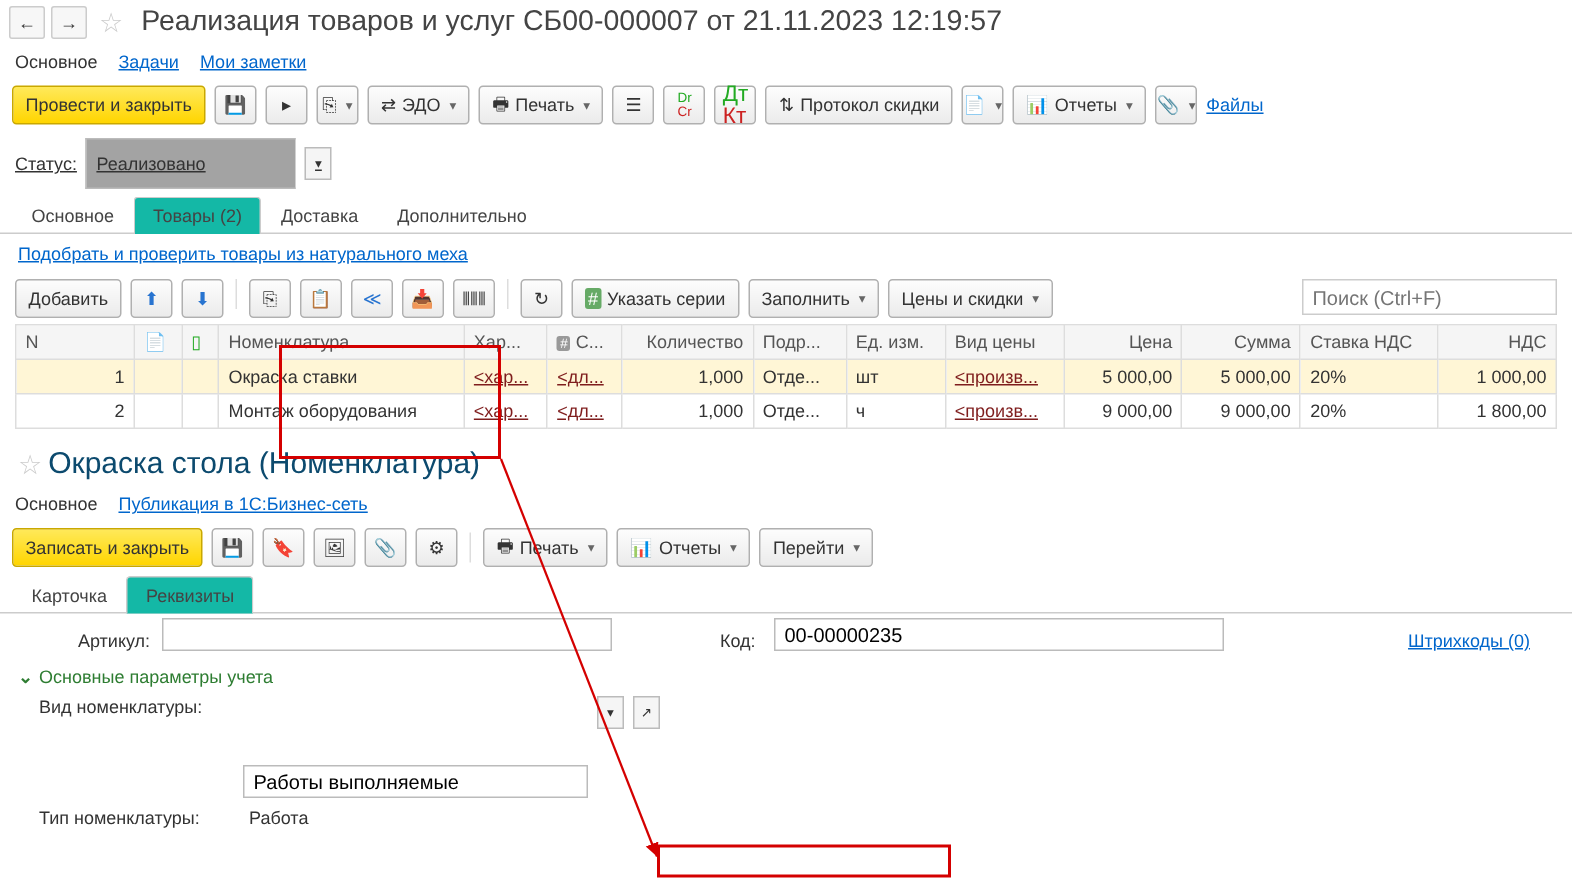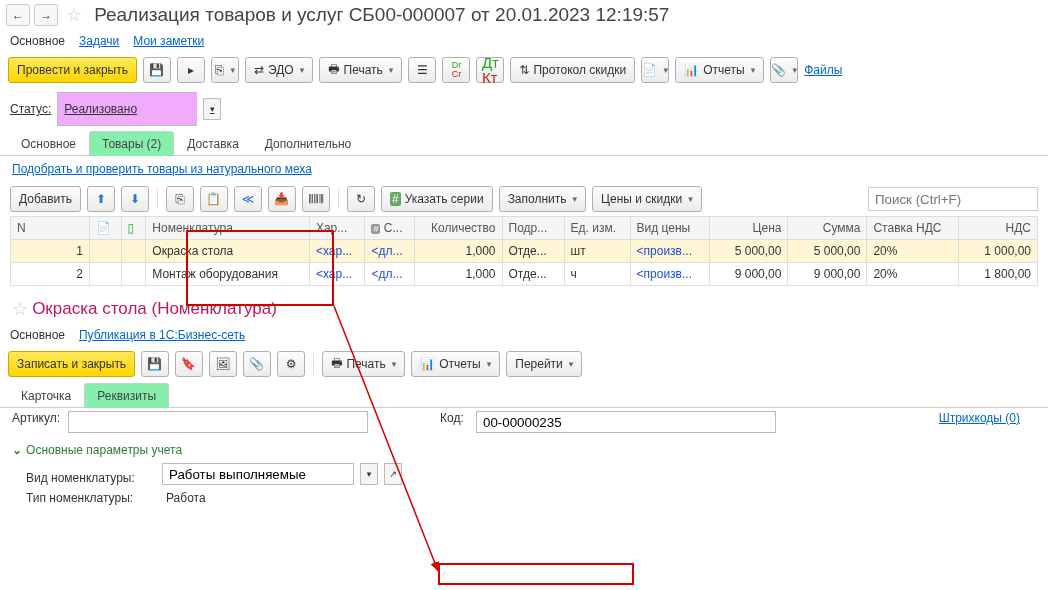--- a/index.html
+++ b/index.html
@@ -88,21 +88,21 @@
     gap: 6px;
     text-decoration: underline;
   }
   .select-field {
     height: 22px;
     border: 1px solid #bbb;
     padding: 16px 6px;
     min-width: 140px;
     display: inline-flex;
     align-items: center;
-    background: #f0abfc;
+    background: #a3a3a3;
     border-right: none;
   }
   .select-caret {
     width: 18px; height: 22px;
     border: 1px solid #bbb;
     display: inline-flex;
     align-items: center;
     justify-content: center;
     background: #f5f5f5;
     font-size: 9px;
@@ -117,30 +117,29 @@
     padding: 5px 12px;
     border: 1px solid transparent;
     border-bottom: none;
     cursor: pointer;
     color: #444;
     position: relative;
     top: 1px;
   }
   .tab.active {
     border-color: #ccc;
-    background: #86efac;
+    background: #14b8a6;
     border-radius: 3px 3px 0 0;
   }
   .link-row {
     padding: 6px 12px;
   }
   .table-toolbar {
     padding: 4px 10px;
     display: flex;
-    align-items: center;
     gap: 6px;
   }
   .search-input {
     margin-left: auto;
     width: 170px;
     height: 24px;
     border: 1px solid #ccc;
     padding: 0 6px;
     color: #999;
   }
@@ -156,36 +155,37 @@
     white-space: nowrap;
     overflow: hidden;
   }
   table.grid th {
     background: #f5f5f5;
     font-weight: normal;
     color: #555;
   }
   table.grid td.num, table.grid th.num { text-align: right; }
   tr.selected td { background: #fff6d6; }
-  .placeholder-text { color: #1d4ed8; }
+  .placeholder-text { color: #7f1d1d; text-decoration: underline; }
   .section-divider { height: 8px; }
   .detail-header {
     padding: 4px 8px;
     display: flex;
     align-items: center;
   }
   .detail-title {
-    font-size: 17px;
-    color: #be185d;
+    font-size: 20px;
+    color: #0c4a6e;
   }
   .form-row {
     display: flex;
-    align-items: flex-start;
+    align-items: flex-end;
     padding: 3px 12px;
     gap: 6px;
+    margin-left: 40px;
   }
   .form-label {
     min-width: 120px;
     color: #333;
   }
   .text-input {
     height: 22px;
     border: 1px solid #bbb;
     padding: 0 6px;
     background: #fff;
@@ -201,21 +201,21 @@
     cursor: pointer;
     padding: 3px 0;
     display: flex;
     align-items: center;
     gap: 4px;
   }
   .expander.collapsed::before { content: "›"; color: #2e7d32; font-weight: bold; }
   .expander.expanded::before { content: "⌄"; color: #2e7d32; font-weight: bold; }
   .field-row {
     display: flex;
-    align-items: flex-end;
+    align-items: flex-start;
     padding: 3px 0 3px 14px;
     gap: 6px;
   }
   .field-row .form-label { min-width: 130px; color: #333; }
   .right-link { margin-left: auto; margin-right: 16px; }
   .redbox {
     border: 2px solid #d40000;
     position: absolute;
     pointer-events: none;
   }
@@ -225,21 +225,21 @@
   }
   .sep { width: 1px; height: 20px; background: #ddd; margin: 0 2px; }
 </style>
 </head>
 <body>
 
 <div class="top-toolbar">
   <div class="nav-btn">←</div>
   <div class="nav-btn">→</div>
   <span class="star-icon">☆</span>
-  <span class="page-title">Реализация товаров и услуг СБ00-000007 от 20.01.2023 12:19:57</span>
+  <span class="page-title">Реализация товаров и услуг СБ00-000007 от 21.11.2023 12:19:57</span>
 </div>
 
 <div class="subnav">
   <span class="active">Основное</span>
   <a class="link">Задачи</a>
   <a class="link">Мои заметки</a>
 </div>
 
 <div class="action-toolbar">
   <div class="btn btn-yellow">Провести и закрыть</div>
@@ -370,21 +370,21 @@
       <th style="width:70px" class="num">Сумма</th>
       <th style="width:80px">Ставка НДС</th>
       <th style="width:70px" class="num">НДС</th>
     </tr>
   </thead>
   <tbody id="grid-body">
         <tr class="selected">
           <td class="num">1</td>
           <td></td>
           <td></td>
-          <td>Окраска стола</td>
+          <td>Окраска ставки</td>
           <td class="placeholder-text">&lt;хар...</td>
           <td class="placeholder-text">&lt;дл...</td>
           <td class="num">1,000</td>
           <td>Отде...</td>
           <td>шт</td>
           <td class="placeholder-text">&lt;произв...</td>
           <td class="num">5 000,00</td>
           <td class="num">5 000,00</td>
           <td>20%</td>
           <td class="num">1 000,00</td>
@@ -467,21 +467,21 @@
   <span class="form-label" style="min-width:30px">Код:</span>
   <input class="text-input" style="width: 300px;" value="00-00000235">
   <a class="link right-link">Штрихкоды (0)</a>
 </div>
 
 <div class="two-col">
   <div class="col">
     <div class="expander expanded">Основные параметры учета</div>
     <div class="field-row">
       <span class="form-label">Вид номенклатуры:</span>
-      <input class="text-input" style="width: 192px;" value="Работы выполняемые">
+      <input class="text-input" style="width: 230px; margin-top: 46px;" value="Работы выполняемые">
       <span class="select-caret">▾</span>
       <span class="select-caret">↗</span>
     </div>
     <div class="field-row">
       <span class="form-label">Тип номенклатуры:</span>
       <span style="padding-left:4px">Работа</span>
     </div>
   </div>
 </div>
 

